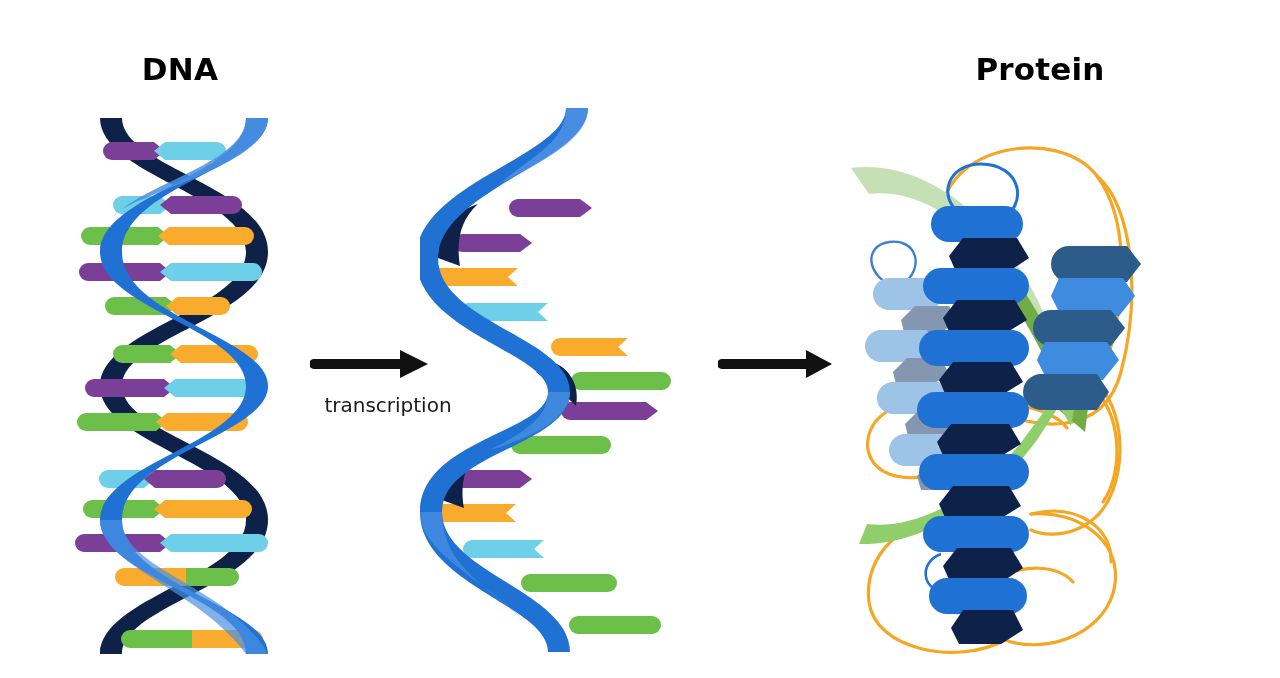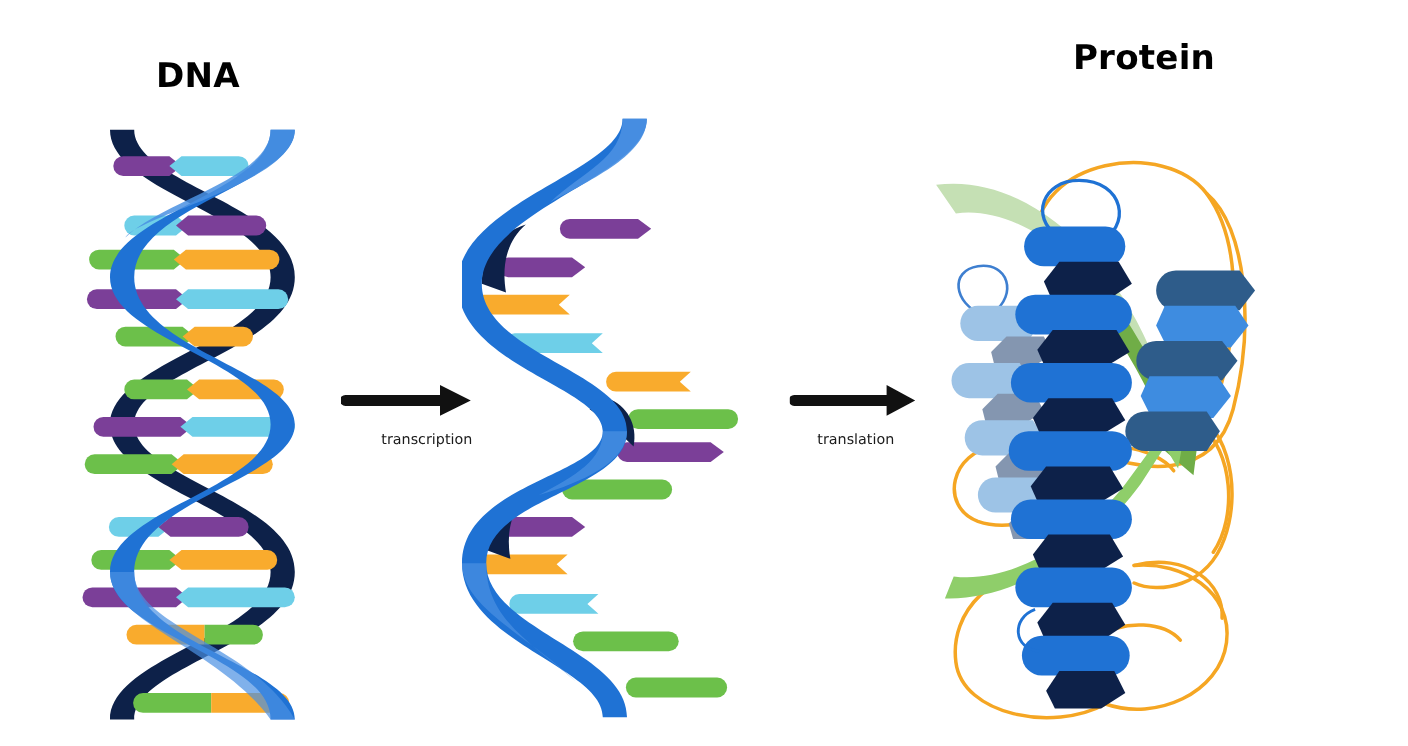--- a/index.html
+++ b/index.html
@@ -26,27 +26,27 @@
     font-family: "DejaVu Sans", sans-serif;
     font-weight: 700;
     font-size: 31px;
     color: #000000;
     letter-spacing: 0.2px;
     white-space: nowrap;
     text-align: center;
   }
   #title-dna   { left: 60px;  top: 51px; width: 240px; }
   #title-rna   { left: 430px; top: 51px; width: 240px; }
-  #title-prot  { left: 920px; top: 35px; width: 240px; text-align: center; }
+  #title-prot  { left: 920px; top: 51px; width: 240px; text-align: center; }
 
   .step-label {
     position: absolute;
     font-family: "DejaVu Sans", sans-serif;
     font-weight: 400;
-    font-size: 13px;
+    font-size: 20px;
     color: #1a1a1a;
     white-space: nowrap;
     text-align: center;
   }
   #label-transcription { left: 278px; top: 393px; width: 220px; }
   #label-translation   { left: 668px; top: 393px; width: 220px; }
 
   .arrow-svg { position: absolute; }
   #arrow-1 { left: 310px; top: 348px; }
   #arrow-2 { left: 718px; top: 348px; }
@@ -201,21 +201,20 @@
       <path fill="#4a90e2" opacity="0.75" d="
         M 150 292 C 150 320, 110 338, 70 350 C 104 332, 128 318, 128 292 Z"></path>
       <path fill="#4a90e2" opacity="0.7" d="
         M 0 412 C 0 452, 58 476, 104 520 C 60 482, 22 462, 22 412 Z"></path>
     </g>
   </svg>
 
   <svg class="arrow-svg" id="arrow-2" width="118" height="32" viewBox="0 0 118 32">
     <path fill="#111111" d="M 4 11 h 84 v -9 l 26 14 l -26 14 v -9 h -84 a 5 5 0 0 1 0 -10 z"></path>
   </svg>
-  <div class="step-label" id="label-translation">translation</div>
 
   <svg class="panel" id="protein-panel" viewBox="0 0 310 550">
     <defs>
       <clipPath id="protClip">
           <rect x="-10" y="-10" width="330" height="570"></rect>
         </clipPath>
     </defs>
     <g clip-path="url(#protClip)">
 
       <g fill="none" stroke="#f5a623" stroke-width="3.2" stroke-linecap="round">

